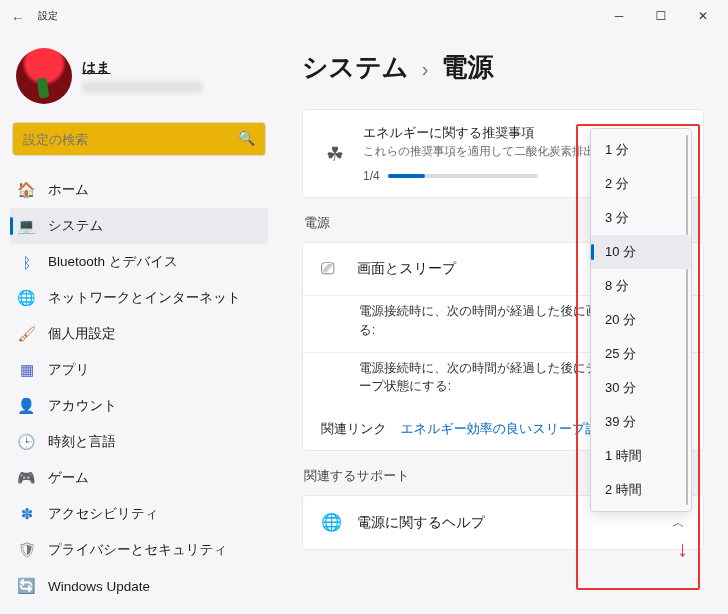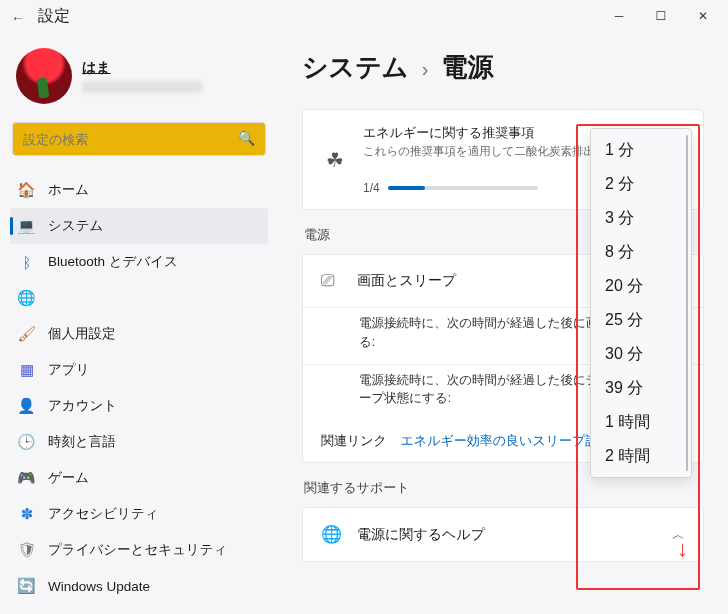--- a/index.html
+++ b/index.html
@@ -1,19 +1,19 @@
 <!DOCTYPE html>
 <html><head>
 <meta charset="utf-8">
 <style>
 * { box-sizing: border-box; margin: 0; padding: 0; }
 body { font-family: "Yu Gothic UI", "Meiryo", sans-serif; font-size: 13px; color: #1b1b1b; background: #f6f6f8; width: 728px; height: 614px; overflow: hidden; position: relative; }
 .titlebar { display: flex; align-items: center; height: 32px; padding: 0 4px; }
 .titlebar .back { width: 28px; text-align: center; color: #555; font-size: 14px; cursor: pointer; }
-.titlebar .title { font-size: 16px; color: #222; margin-left: 6px; }
+.titlebar .title { font-size: 10px; color: #222; margin-left: 6px; }
 .titlebar .winbtns { margin-left: auto; display: flex; }
 .titlebar .winbtns div { width: 42px; height: 32px; display: flex; align-items: center; justify-content: center; color: #333; font-size: 12px; cursor: pointer; }
 .main { display: flex; height: calc(100% - 32px); }
 .sidebar { width: 278px; padding: 8px 10px; }
 .profile { display: flex; align-items: center; gap: 10px; margin: 8px 6px 18px; text-decoration: underline; }
 .avatar { width: 56px; height: 56px; border-radius: 50%; background: radial-gradient(circle at 50% 28%, #ff3040 0 36%, #7a0d14 45% 100%); position: relative; overflow: hidden; }
 .avatar::after { content:""; position:absolute; bottom:6px; left:22px; width:10px; height:20px; background:#2a7a2a; border-radius:3px; transform: rotate(-8deg); }
 .profile .name { font-size: 14px; font-weight: 600; }
 .profile .sub { width: 120px; height: 12px; background: #e1e1e4; margin-top: 4px; filter: blur(2px); }
 .search { position: relative; margin: 0 2px 16px; }
@@ -26,35 +26,35 @@
 .nav .nicon { width: 18px; height: 18px; display:flex; align-items:center; justify-content:center; font-size:15px; }
 .content { flex: 1; padding: 18px 24px 18px 24px; overflow-y: auto; }
 .crumb { font-size: 26px; font-weight: 600; margin-bottom: 24px; }
 .crumb .sep { color: #777; font-weight: 400; margin: 0 6px; font-size: 20px; }
 .card { background: #fff; border: 1px solid #e8e8ea; border-radius: 4px; margin-bottom: 16px; }
 .energy { display:flex; align-items:center; padding: 14px 18px; gap: 14px; position:relative; }
 .energy .eicon { width: 28px; height:28px; color:#555; font-size:20px; display:flex;align-items:center;justify-content:center; }
 .energy .etext { flex:1; }
 .energy .ehead { font-size: 13px; }
 .energy .edesc { font-size: 11.5px; color:#6a6a6a; margin-top:2px; }
-.energy .progwrap { margin-top:22px; display:flex; align-items:center; gap:8px; font-size:12px; color:#555;}
+.energy .progwrap { margin-top:10px; display:flex; align-items:center; gap:8px; font-size:12px; color:#555;}
 .energy .bar { width: 150px; height:4px; background:#dcdce0; border-radius:2px; position:relative; }
 .energy .bar .fill { height:100%; width:25%; background:#0067c0; border-radius:2px; }
 .energy .chev { color:#444; font-size:14px; }
 .section-h { font-size: 13px; color:#444; margin: 6px 0 10px 2px; }
 .row { display:flex; align-items:center; padding: 16px 18px; gap:14px; }
 .row .ricon { width:22px; color:#555; font-size:17px; }
 .row .rlabel { flex:1; font-size:14px; }
 .row .chev { color:#444; font-size:13px; }
 .subrow { padding: 6px 18px 12px 56px; font-size:12.5px; color:#333; line-height:1.5; border-top:1px solid #eee; }
 .subrow:first-of-type{border-top:none;}
 .linkrow { padding: 12px 18px; font-size:13px; }
 .linkrow a { color:#0067c0; text-decoration:none; margin-left:10px; }
 .dropdown { position:absolute; top:128px; right:36px; width:102px; background:#f8f8fa; border:1px solid #d4d4d8; border-radius:4px; box-shadow:0 4px 14px rgba(0,0,0,.12); padding:4px 0; z-index:50; max-height:462px; }
-.dropdown .opt { height:34px; display:flex; align-items:center; padding:0 14px; font-size:16px; cursor:pointer; }
+.dropdown .opt { height:34px; display:flex; align-items:center; padding:0 14px; font-size:13px; cursor:pointer; }
 .dropdown .opt.sel { background:#e9e9ee; position:relative; }
 .dropdown .opt.sel::before { content:""; position:absolute; left:0; top:9px; width:3px; height:16px; background:#0067c0; border-radius:2px; }
 .dropdown .scroll { position:absolute; right:3px; top:6px; bottom:6px; width:2px; background:#bcbcc0; border-radius:2px; }
 .red-box { position:absolute; top:124px; right:28px; width:124px; height:466px; border:2px solid #e33; border-radius:2px; pointer-events:none; z-index:60; }
 .red-arrow { position:absolute; right:40px; bottom:52px; z-index:61; color:#e33; font-size:22px; pointer-events:none; }
 </style>
 </head>
 <body>
 
 <div class="titlebar">
@@ -88,20 +88,21 @@
         <li class="active">
           <span class="nicon" style="color:#2a7ed8">💻</span>
           <span>システム</span>
         </li>
         <li>
           <span class="nicon" style="color:#1976d2">ᛒ</span>
           <span>Bluetooth とデバイス</span>
         </li>
         <li>
           <span class="nicon" style="color:#00b2d6">🌐</span>
+          <span>ネットワークとインターネット</span>
         </li>
         <li>
           <span class="nicon" style="color:#b86a3a">🖌</span>
           <span>個人用設定</span>
         </li>
         <li>
           <span class="nicon" style="color:#4a5bd0">▦</span>
           <span>アプリ</span>
         </li>
         <li>
@@ -179,20 +180,21 @@
       </div>
     </div>
   </div>
 </div>
 
 <div class="dropdown" id="dropdown">
   <div class="scroll"></div>
 <div class="opt">1 分</div>
     <div class="opt">2 分</div>
     <div class="opt">3 分</div>
+    <div class="opt sel">10 分</div>
     <div class="opt">8 分</div>
     <div class="opt">20 分</div>
     <div class="opt">25 分</div>
     <div class="opt">30 分</div>
     <div class="opt">39 分</div>
     <div class="opt">1 時間</div>
     <div class="opt">2 時間</div>
   </div>
 
 <div class="red-box"></div>

